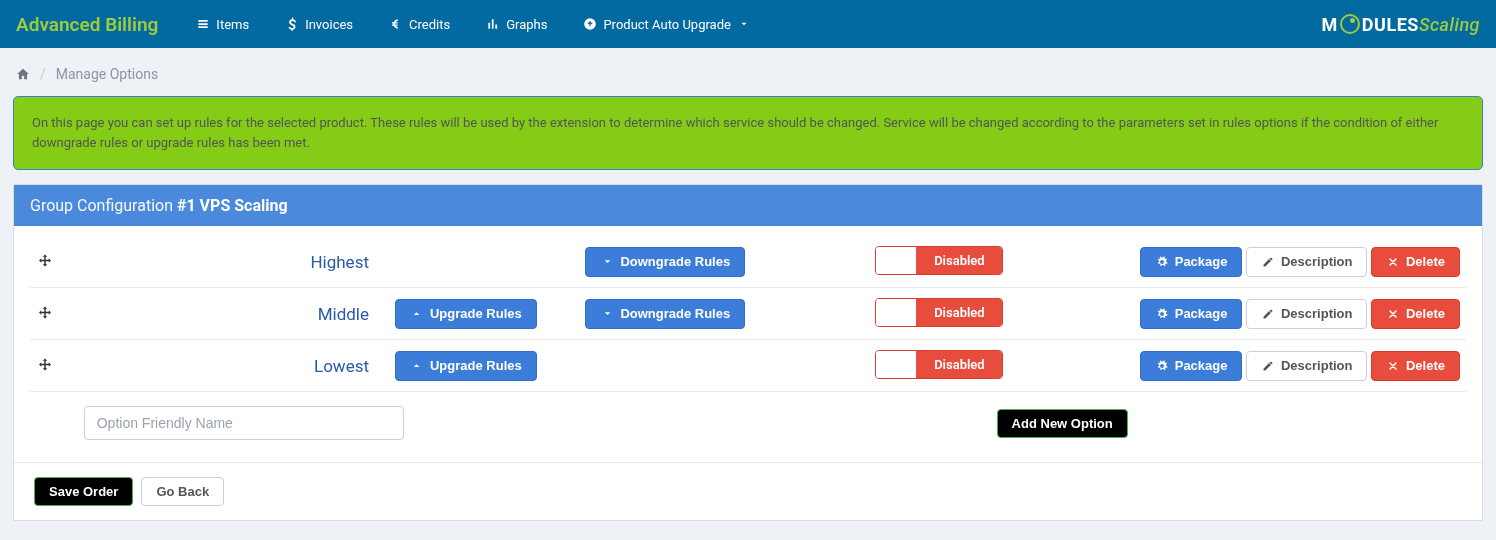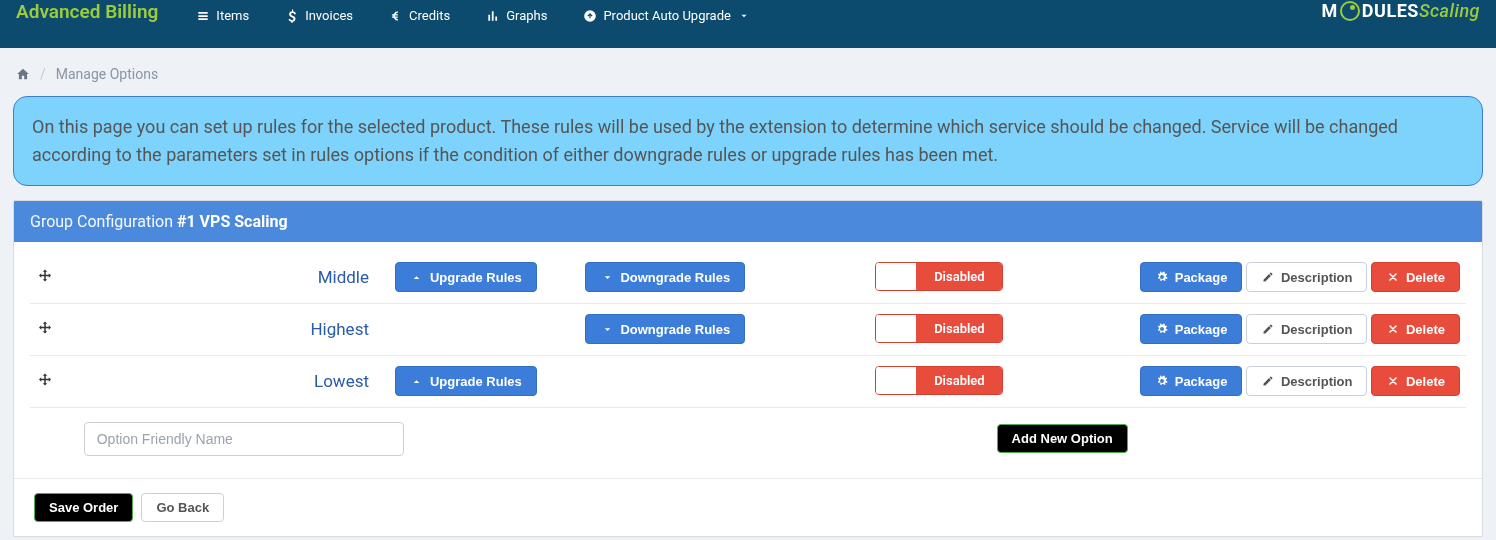--- a/index.html
+++ b/index.html
@@ -1,29 +1,29 @@
 <!DOCTYPE html>
 <html><head>
 <meta charset="utf-8">
 <style>
 * { box-sizing: border-box; margin: 0; padding: 0; }
 body { font-family: -apple-system, BlinkMacSystemFont, "Segoe UI", Roboto, "Helvetica Neue", Arial, sans-serif; background: #eef1f5; font-size: 14px; color: #333; width: 1496px; }
-.topbar { background: #0c4a6e; height: 48px; display: flex; align-items: flex-start; padding: 0 16px; color: #fff; }
+.topbar { background: #0369a1; height: 48px; display: flex; align-items: center; padding: 0 16px; color: #fff; }
 .brand { font-size: 19px; font-weight: 600; color: #9ccc3c; margin-right: 24px; }
 .nav { display: flex; gap: 8px; flex: 1; }
 .nav-item { display: inline-flex; align-items: center; gap: 6px; padding: 8px 14px; color: #fff; cursor: pointer; font-size: 13px; border-radius: 3px; }
 .ic { width: 14px; height: 14px; display: inline-flex; align-items: center; justify-content: center; }
 .logo { display: flex; align-items: center; font-weight: 700; letter-spacing: .5px; font-size: 18px; }
 .logo .m { color: #fff; }
 .logo .gl { width: 20px; height: 20px; border: 2px solid #9ccc3c; border-radius: 50%; display: inline-flex; align-items: center; justify-content: center; margin: 0 2px; position: relative; }
 .logo .gl::after { content: ""; width: 5px; height: 5px; background: #9ccc3c; border-radius: 50%; position: absolute; top: 2px; right: 3px; }
 .logo .g { color: #9ccc3c; font-style: italic; font-weight: 500; }
 .breadcrumb { padding: 18px 16px 14px; color: #8a95a5; font-size: 14px; display: flex; align-items: center; gap: 10px; }
 .breadcrumb .sep { color: #c3cbd6; }
-.infobox { margin: 0 13px 14px; background: #7dd3fc; border: 1px solid #3b7dd8; border-radius: 14px; padding: 16px 18px; color: #555; line-height: 1.55; font-size: 18px; }
+.infobox { margin: 0 13px 14px; background: #84cc16; border: 1px solid #3b7dd8; border-radius: 5px; padding: 16px 18px; color: #555; line-height: 1.55; font-size: 13px; }
 .panel { margin: 0 13px 14px; background: #fff; border: 1px solid #d8dde4; border-radius: 2px; overflow: hidden; }
 .panel-head { background: #4a89dc; color: #fff; padding: 11px 16px; font-size: 16px; }
 .panel-head .light { font-weight: 400; opacity: .95; }
 .panel-head .bold { font-weight: 700; }
 .panel-body { padding: 10px 16px 0; }
 table { width: 100%; border-collapse: collapse; }
 td { padding: 10px 6px; vertical-align: middle; border-bottom: 1px solid #e7eaef; }
 tr:last-child td.no-border { border-bottom: none; }
 .drag { width: 50px; text-align: center; color: #333; cursor: move; }
 .name-col { width: 340px; text-align: right; padding-right: 20px; color: #2a5ba8; font-size: 17px; }
@@ -124,29 +124,22 @@
   </div>
   <div class="panel-body">
     <table>
       <tbody id="rows">
           <tr>
             <td class="drag">
               <svg viewBox="0 0 24 24" width="18" height="18" fill="currentColor">
                 <path d="M12 2l3 3h-2v4h4V7l3 3-3 3v-2h-4v4h2l-3 3-3-3h2v-4H7v2l-3-3 3-3v2h4V5H9z"></path>
               </svg>
             </td>
-            <td class="name-col">Middle</td>
-            <td class="upg-col"><button class="btn btn-blue">
-                <span class="ic">
-                  <svg viewBox="0 0 24 24" width="11" height="11" fill="currentColor">
-                    <path d="M6 15l6-6 6 6z"></path>
-                  </svg>
-                </span>
-                <span>Upgrade Rules</span>
-              </button></td>
+            <td class="name-col">Highest</td>
+            <td class="upg-col"></td>
             <td class="down-col"><button class="btn btn-blue">
                 <span class="ic">
                   <svg viewBox="0 0 24 24" width="11" height="11" fill="currentColor">
                     <path d="M6 9l6 6 6-6z"></path>
                   </svg>
                 </span>
                 <span>Downgrade Rules</span>
               </button></td>
             <td class="status-col"><div class="status-wrap">
                 <div class="blank"></div>
@@ -174,22 +167,29 @@
                 </span>
                 <span>Delete</span>
               </button></td>
           </tr>
           <tr>
             <td class="drag">
               <svg viewBox="0 0 24 24" width="18" height="18" fill="currentColor">
                 <path d="M12 2l3 3h-2v4h4V7l3 3-3 3v-2h-4v4h2l-3 3-3-3h2v-4H7v2l-3-3 3-3v2h4V5H9z"></path>
               </svg>
             </td>
-            <td class="name-col">Highest</td>
-            <td class="upg-col"></td>
+            <td class="name-col">Middle</td>
+            <td class="upg-col"><button class="btn btn-blue">
+                <span class="ic">
+                  <svg viewBox="0 0 24 24" width="11" height="11" fill="currentColor">
+                    <path d="M6 15l6-6 6 6z"></path>
+                  </svg>
+                </span>
+                <span>Upgrade Rules</span>
+              </button></td>
             <td class="down-col"><button class="btn btn-blue">
                 <span class="ic">
                   <svg viewBox="0 0 24 24" width="11" height="11" fill="currentColor">
                     <path d="M6 9l6 6 6-6z"></path>
                   </svg>
                 </span>
                 <span>Downgrade Rules</span>
               </button></td>
             <td class="status-col"><div class="status-wrap">
                 <div class="blank"></div>

